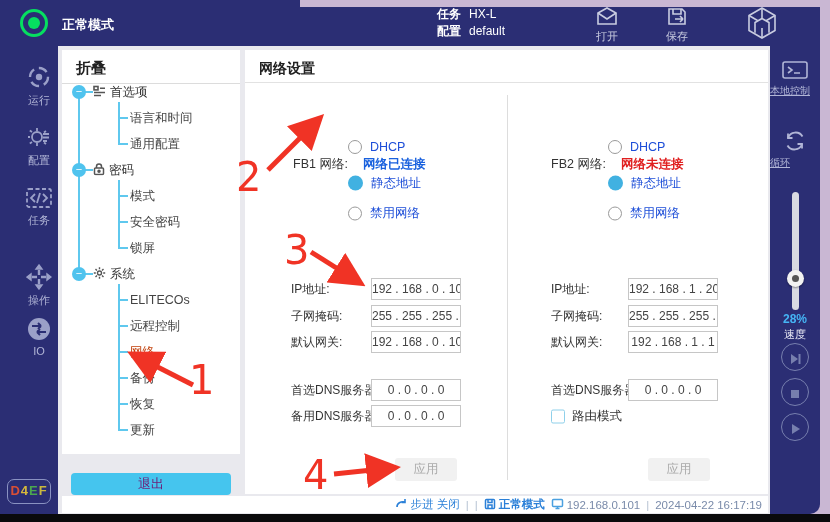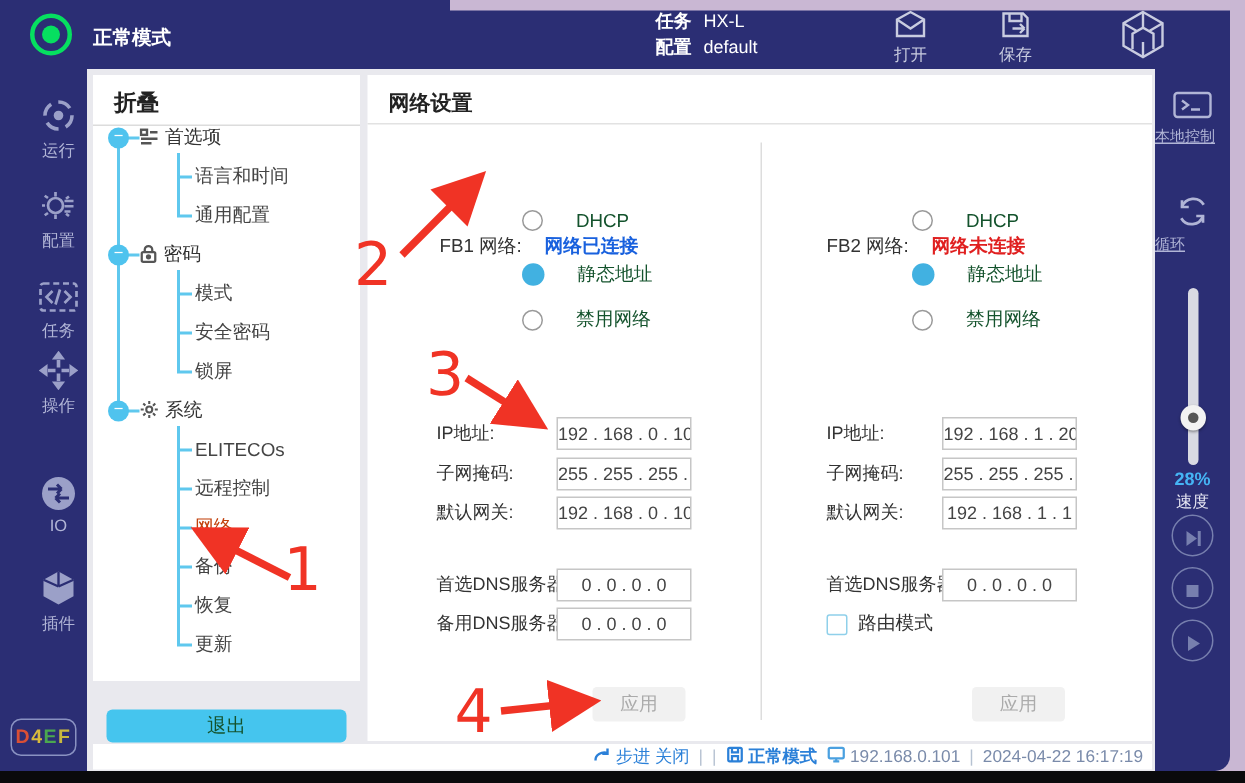--- a/index.html
+++ b/index.html
@@ -48,36 +48,36 @@
                  color:#222; padding:9px 0 0 14px; }
   .trow { position:absolute; transform:translateY(-50%); font-size:12.5px; color:#333;
           white-space:nowrap; cursor:pointer; display:flex; align-items:center; gap:4px; }
   .trow.child { color:#444; }
   .trow.sel { color:#c2410c; }
   .tline { position:absolute; background:#5fc8ee; }
   .tnode { position:absolute; width:14px; height:14px; border-radius:50%; background:#4fc3ee;
            color:#fff; font-size:11px; line-height:12px; text-align:center; cursor:pointer; }
   .exit-btn { position:absolute; left:9px; top:423px; width:160px; height:22px;
               background:#45c5ee; border:none; border-radius:4px; font-size:13px;
-              color:#14532d; cursor:pointer; }
+              color:#701a75; cursor:pointer; }
 
   
   .main { position:absolute; left:245px; top:50px; width:523px; height:444px; background:#fff; }
   .main-title { position:absolute; left:14px; top:10px; font-size:14px; font-weight:bold; color:#222; }
   .main-rule { position:absolute; left:0; top:32px; width:523px; height:1px; background:#e2e2e2; }
   .vdiv { position:absolute; left:262px; top:45px; width:1px; height:385px; background:#ddd; }
 
   .fblabel { position:absolute; font-size:12.5px; color:#333; white-space:nowrap; }
   .fbstatus { position:absolute; font-size:12.5px; font-weight:bold; white-space:nowrap; }
 
   .radio-row { position:absolute; display:flex; align-items:center; gap:8px;
                transform:translateY(-50%); cursor:pointer; }
   .radio { width:14px; height:14px; border-radius:50%; border:1.5px solid #9a9a9a; background:#fff; }
   .radio.checked { border:none; background:#41b1e1; width:15px; height:15px; }
-  .radio-row .rlbl { font-size:12.5px; color:#14532d;margin-left:14px; }
+  .radio-row .rlbl { font-size:12.5px; color:#1d4ed8; }
 
   .frow-label { position:absolute; transform:translateY(-50%); font-size:12px; color:#333; white-space:nowrap; }
   .fbox { position:absolute; transform:translateY(-50%); width:90px; height:22px;
           border:1px solid #c6c6c6; background:#fff; font-size:12px; color:#444;
           text-align:center; line-height:20px; white-space:nowrap; overflow:hidden; }
 
   .apply-btn { position:absolute; width:62px; height:23px; background:#f1f1f1; border:none;
                border-radius:3px; font-size:12.5px; color:#ababab; cursor:pointer; }
 
   .chk-row { position:absolute; transform:translateY(-50%); display:flex; align-items:center;
@@ -180,40 +180,33 @@
           </svg></span>
       <div class="cap">配置</div>
     </div>
     <div class="lsb-item" style="top:140px">
       <span><svg width="28" height="24" viewBox="0 0 28 24" fill="none" stroke="#9ba0c8" stroke-width="1.8">
             <rect x="2" y="3" width="24" height="18" rx="2" stroke-dasharray="4 2.5"></rect>
             <path d="M10 8l-4 4 4 4M18 8l4 4-4 4M15 7l-3 10"></path>
           </svg></span>
       <div class="cap">任务</div>
     </div>
-    <div class="lsb-item" style="top:188px">
+    <div class="lsb-item" style="top:218px">
       <span><svg width="26" height="26" viewBox="0 0 26 26" fill="#9ba0c8" stroke="#9ba0c8" stroke-width="1.4">
             <path d="M13 1l3 4h-6zM13 25l-3-4h6zM1 13l4-3v6zM25 13l-4 3v-6z"></path>
             <path d="M13 6v5M13 20v-5M6 13h5M20 13h-5" fill="none" stroke-width="2.4"></path>
           </svg></span>
       <div class="cap">操作</div>
     </div>
     <div class="lsb-item" style="top:270px">
       <span><svg width="26" height="26" viewBox="0 0 26 26">
             <circle cx="13" cy="13" r="11" fill="#9ba0c8"></circle>
             <path d="M6 10h9m0 0-3-3m3 3-3 3M20 16h-9m0 0 3-3m-3 3 3 3" fill="none" stroke="#2b2e74" stroke-width="2"></path>
           </svg></span>
       <div class="cap">IO</div>
-    </div>
-    <div class="lsb-item" style="top:333px">
-      <span><svg width="26" height="26" viewBox="0 0 26 26" fill="#9ba0c8">
-            <path d="M13 2l10 5.5v11L13 24 3 18.5v-11z"></path>
-            <path d="M13 2v10M3 7.5l10 4.5M23 7.5 13 12" stroke="#2b2e74" stroke-width="1.6" fill="none"></path>
-          </svg></span>
-      <div class="cap">插件</div>
     </div>
     <div class="badge">
       <span style="color: rgb(217, 79, 53);">D</span><span style="color: rgb(215, 185, 60);">4</span><span style="color: rgb(75, 168, 79);">E</span><span style="color: rgb(201, 184, 62);">F</span>
     </div>
   </div>
 
   <div class="mid"></div>
 
   <div class="tree">
     <div class="tree-header">折叠</div>

